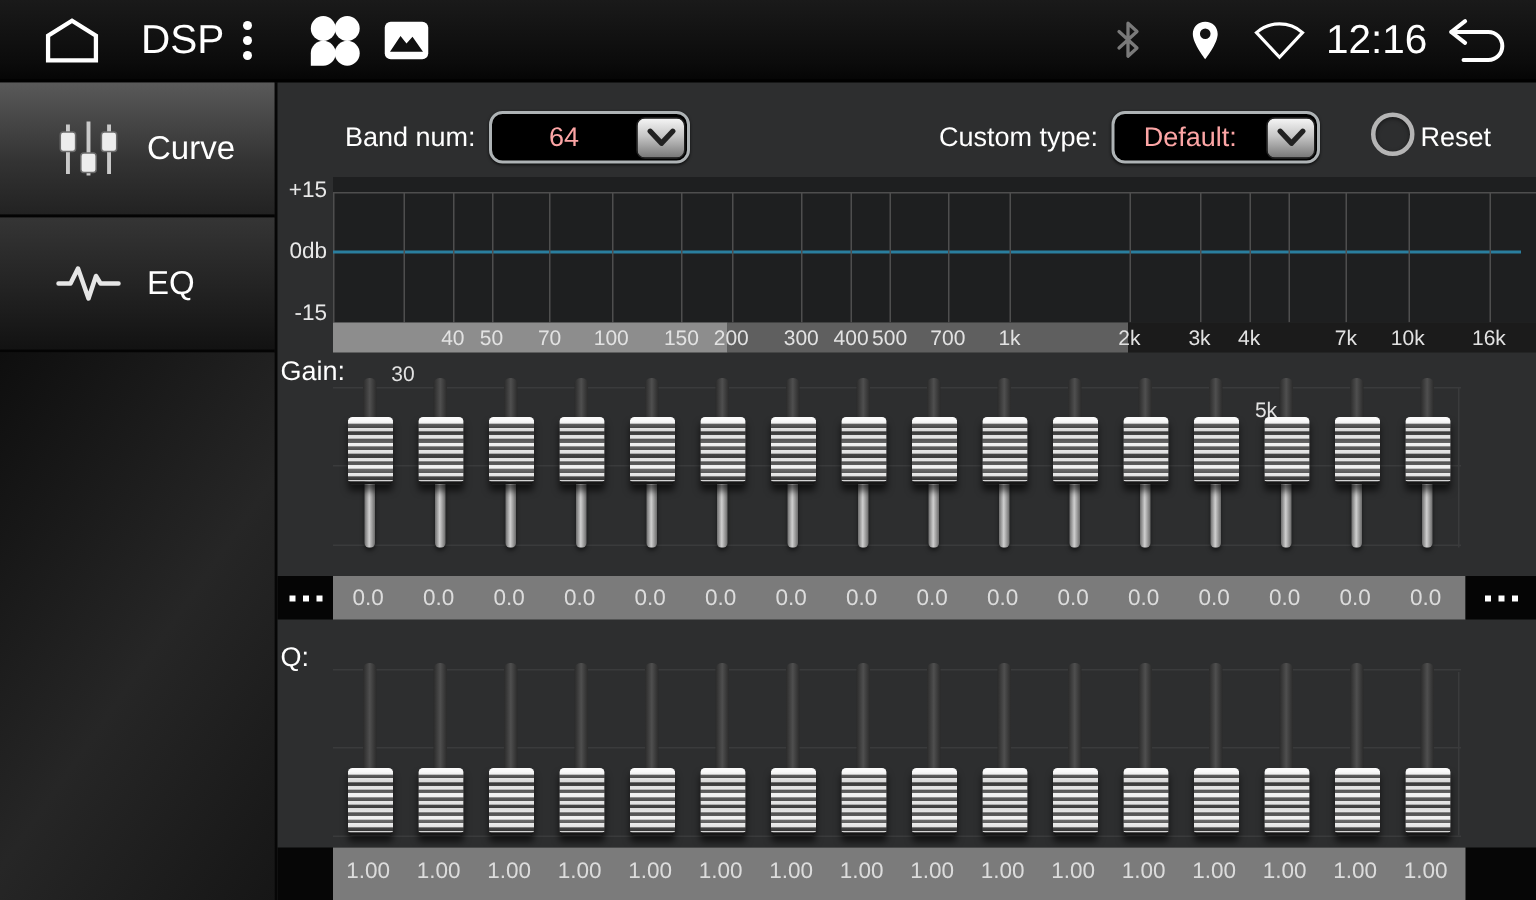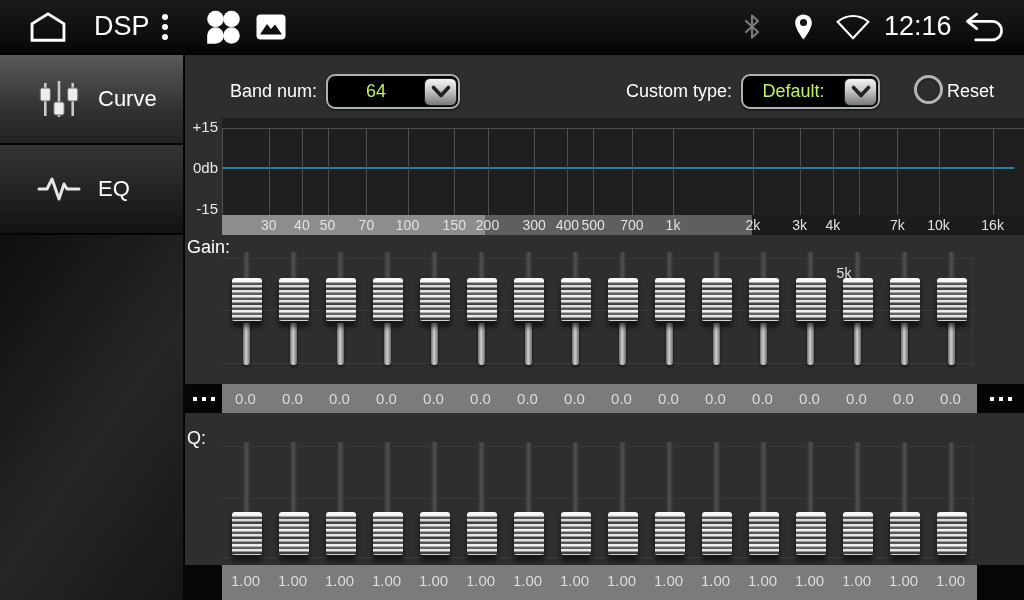--- a/index.html
+++ b/index.html
@@ -26,21 +26,21 @@
   .side-item .ic{width:46px;display:flex;justify-content:center;}
   #side-filler{flex:1;background:linear-gradient(125deg,#0e0e0e 0%,#262626 55%,#161616 100%);}
 
   
   #main{position:absolute;left:185px;top:55px;width:839px;height:545px;background:#2d2e2f;}
 
   
   .ctl-label{position:absolute;color:#fff;font-size:18px;line-height:34px;}
   .select{position:absolute;height:35px;background:#000;border:2px solid #aeb3b5;border-radius:9px;
           box-sizing:border-box;display:flex;align-items:center;box-shadow:0 1px 2px rgba(0,0,0,.7);}
-  .select .val{flex:1;text-align:center;color:#bef264;font-size:18px;}
+  .select .val{flex:1;text-align:center;color:#fca5a5;font-size:18px;}
   .select .dd-btn{width:33px;height:28px;margin-right:1px;border-radius:6px;border:1px solid #1f1f1f;
           background:linear-gradient(180deg,#f5f5f5 0%,#c6c6c6 45%,#787878 100%);
           display:flex;align-items:center;justify-content:center;box-sizing:border-box;}
   .radio{position:absolute;width:23px;height:23px;border-radius:50%;border:3px solid #b5b5b5;
          background:transparent;box-sizing:content-box;box-shadow:inset 0 1px 3px rgba(0,0,0,.5);}
 
   
   .ylab{position:absolute;left:0;width:33px;text-align:right;color:#e8e8e8;font-size:15px;line-height:16px;}
   #eq-plot{position:absolute;left:37px;top:63px;width:802px;height:97px;background:#1e1f20;overflow:hidden;}
   #eq-plot .hline{position:absolute;left:0;top:10px;width:802px;height:1px;background:#4e4e4e;}
@@ -207,21 +207,21 @@
       <div class="vline" style="left: 610.8px;"></div>
       <div class="vline" style="left: 636.6px;"></div>
       <div class="vline" style="left: 675.3px;"></div>
       <div class="vline" style="left: 716.5px;"></div>
       <div class="vline" style="left: 770.6px;"></div>
     </div>
   <div id="freq-axis">
     <div class="seg" style="left: 0px; width: 263px; background: rgb(141, 141, 141);"></div>
     <div class="seg" style="left: 263px; width: 267px; background: rgb(95, 95, 95);"></div>
     <div class="seg" style="left: 530px; width: 272px; background: rgb(27, 27, 27);"></div>
-  <div class="flabel" style="left: 46.7px;">30</div>
+  <div class="flabel" style="left: 46.7px; margin-top: 24px;">30</div>
       <div class="flabel" style="left: 79.9px;">40</div>
       <div class="flabel" style="left: 105.6px;">50</div>
       <div class="flabel" style="left: 144.4px;">70</div>
       <div class="flabel" style="left: 185.5px;">100</div>
       <div class="flabel" style="left: 232.3px;">150</div>
       <div class="flabel" style="left: 265.5px;">200</div>
       <div class="flabel" style="left: 312.2px;">300</div>
       <div class="flabel" style="left: 345.4px;">400</div>
       <div class="flabel" style="left: 371.1px;">500</div>
       <div class="flabel" style="left: 409.9px;">700</div>

